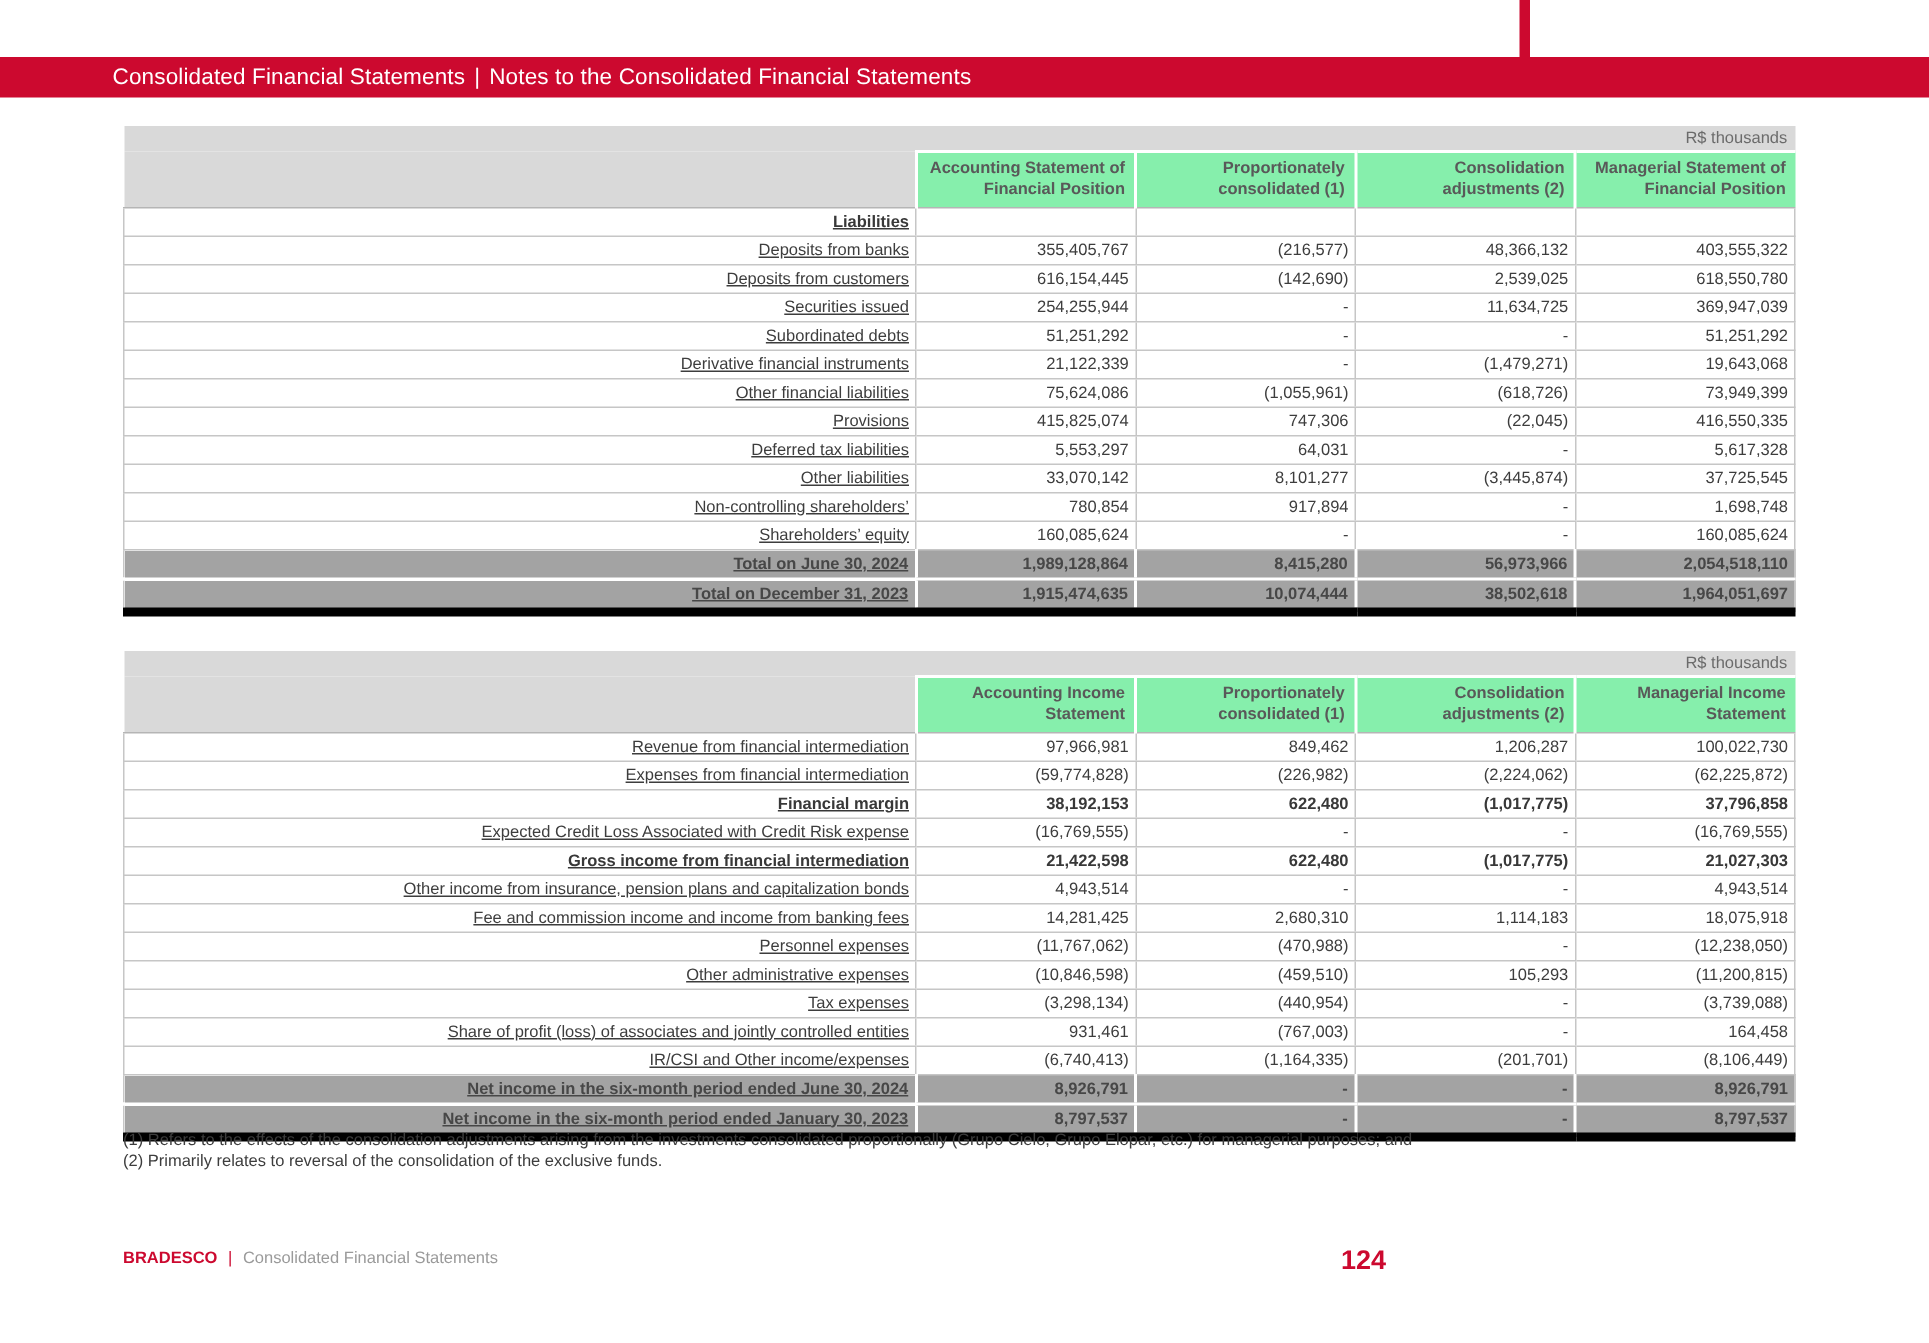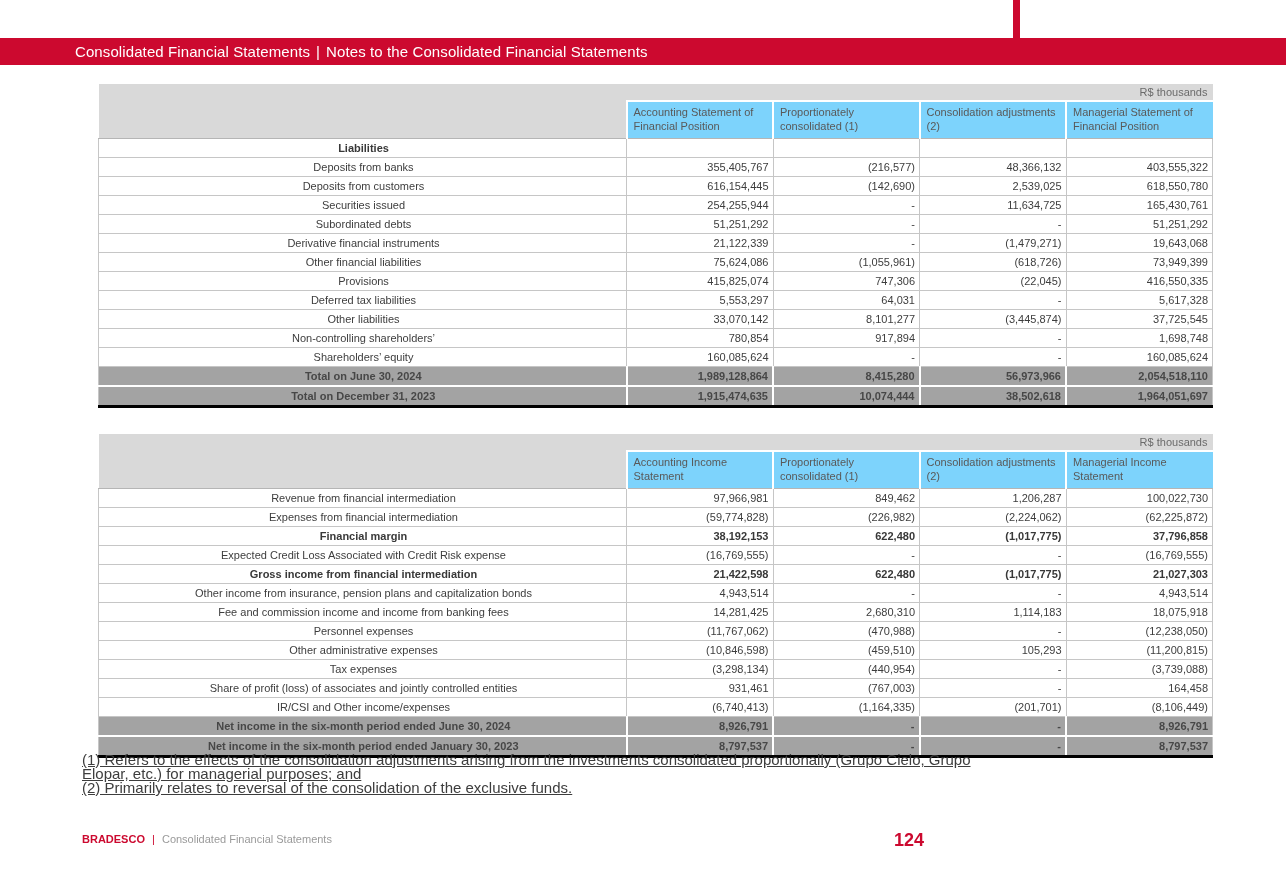--- a/index.html
+++ b/index.html
@@ -20,77 +20,77 @@
   .banner {
     position:absolute; top:38px; left:0; width:1286px; height:27px;
     background:#cc092f; color:#ffffff;
     display:flex; align-items:center;
     padding-left:75px; font-size:15px; letter-spacing:0.1px;
   }
   .banner .sep { margin:0 6px; }
   .banner .subtitle { font-weight:normal; }
 
   
-  .tbl-wrap { position:absolute; left:98px; }
+  .tbl-wrap { position:absolute; left:82px; }
   .tbl-wrap.t1 { top:84px; }
   .tbl-wrap.t2 { top:434px; }
 
   table.fin-table {
     border-collapse:collapse; table-layout:fixed;
     width:1114px; font-size:11px;
   }
   col.c-label { width:528px; }
   col.c-num   { width:146.5px; }
 
   .unit-cell {
     background:#d9d9d9; color:#6b6b6b; font-weight:normal;
     text-align:right; font-size:11px;
     padding:2px 5px 2px 0; height:17px;
   }
   .col-head {
-    background:#7dd3fc; color:#595959; font-weight:normal;
-    text-align:left; vertical-align:middle;
+    background:#86efac; color:#595959; font-weight:bold;
+    text-align:right; vertical-align:middle;
     padding:4px 6px; line-height:1.25;
     border-left:2px solid #ffffff; border-top:2px solid #ffffff;
     border-bottom:1px solid #b5b5b5;
   }
   .corner-cell {
     background:#d9d9d9;
     border-bottom:1px solid #b5b5b5;
   }
 
   tbody td { height:19px; }
   .label-cell {
     padding:3px 4px 3px 6px;
     border-bottom:1px solid #c6c6c6;
     border-left:1px solid #c6c6c6;
-    color:#3d3d3d; text-align:center;
-    white-space:nowrap; overflow:hidden;
+    color:#3d3d3d; text-align:right;
+    white-space:nowrap; overflow:hidden;text-decoration:underline;
   }
   .num-cell {
     padding:3px 4px 3px 3px;
     border-bottom:1px solid #c6c6c6;
     border-left:1px solid #c6c6c6;
     text-align:right; color:#3d3d3d;
     white-space:nowrap;
   }
   .num-cell:last-child { border-right:1px solid #c6c6c6; }
 
   tr.bold td { font-weight:bold; color:#383838; }
 
   tr.total-row td {
     background:#a3a3a3; font-weight:bold; color:#474747;
     border-bottom:2px solid #ffffff;
   }
   tr.total-row td.num-cell { border-left:2px solid #ffffff;text-align:right; }
   tr.total-row td.label-cell { border-left:1px solid #c6c6c6; }
-  tbody.totals tr:last-child td { border-bottom:3px solid #000000; }
+  tbody.totals tr:last-child td { border-bottom:6px solid #000000; }
 
   
-  .footnotes { position:absolute; left:82px; top:753px; font-size:15px; color:#3d3d3d; line-height:14px;text-decoration:underline; }
+  .footnotes { position:absolute; left:82px; top:753px; font-size:11px; color:#3d3d3d; line-height:14px; }
 
   
   .footer-left {
     position:absolute; left:82px; top:833px; font-size:11px;
   }
   .footer-left .brand { color:#cc092f; font-weight:bold; }
   .footer-left .fsep  { color:#cc092f; margin:0 4px; }
   .footer-left .section { color:#9a9a9a; }
   .page-number {
     position:absolute; right:96px; top:830px;
@@ -151,21 +151,21 @@
             <td class="num-cell">616,154,445</td>
             <td class="num-cell">(142,690)</td>
             <td class="num-cell">2,539,025</td>
             <td class="num-cell">618,550,780</td>
           </tr>
           <tr>
             <td class="label-cell">Securities issued</td>
             <td class="num-cell">254,255,944</td>
             <td class="num-cell">-</td>
             <td class="num-cell">11,634,725</td>
-            <td class="num-cell">165,430,761</td>
+            <td class="num-cell">369,947,039</td>
           </tr>
           <tr>
             <td class="label-cell">Subordinated debts</td>
             <td class="num-cell">51,251,292</td>
             <td class="num-cell">-</td>
             <td class="num-cell">-</td>
             <td class="num-cell">51,251,292</td>
           </tr>
           <tr>
             <td class="label-cell">Derivative financial instruments</td>

